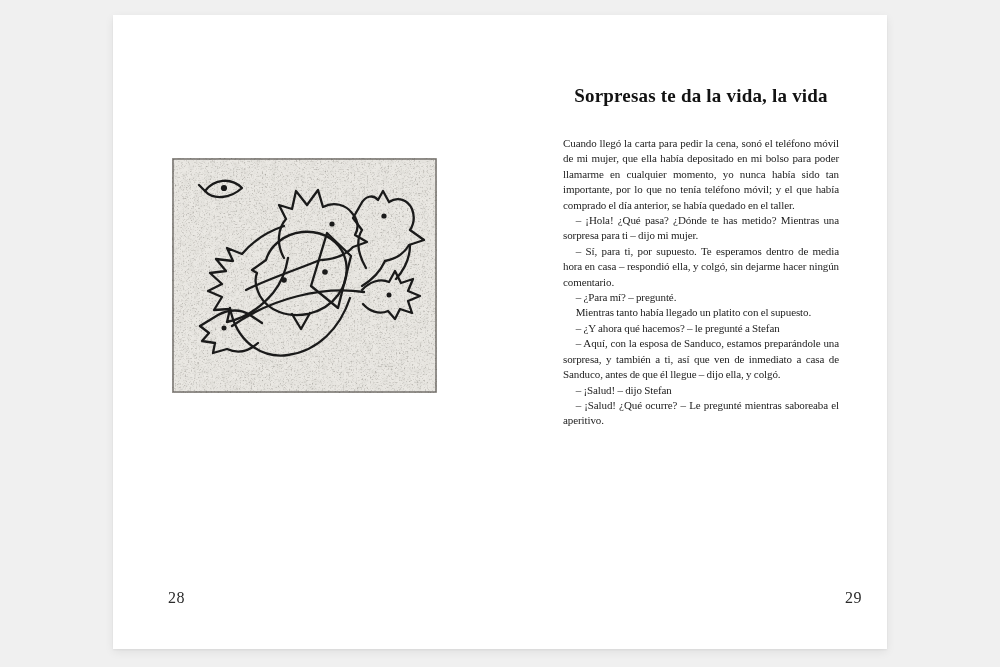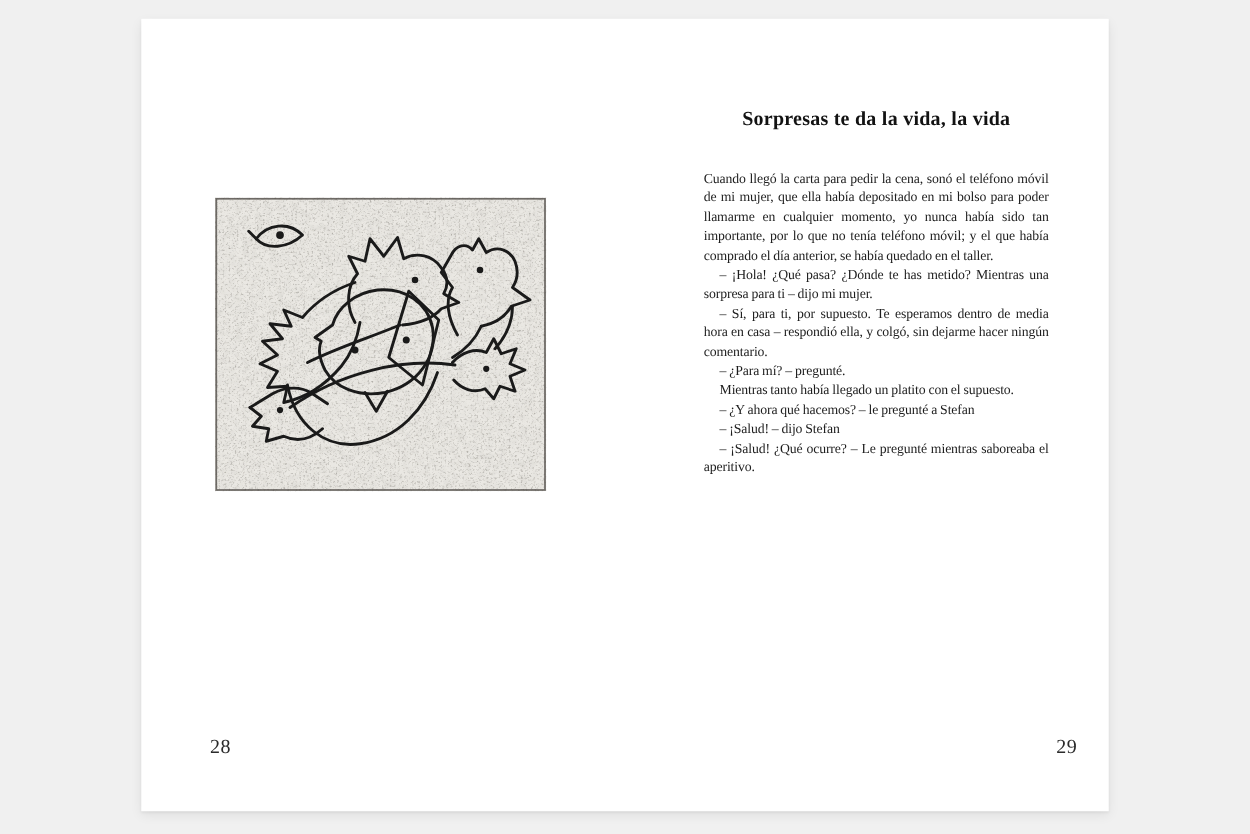--- a/index.html
+++ b/index.html
@@ -6,21 +6,21 @@
   #canvas{position:relative;width:1000px;height:667px;background:#f0f0f0;overflow:hidden;
           font-family:"Liberation Serif","DejaVu Serif",serif;}
   .spread{position:absolute;left:113px;top:15px;width:774px;height:634px;background:#ffffff;
           box-shadow:0 1px 2px rgba(0,0,0,0.05),0 3px 9px rgba(0,0,0,0.07);}
   .plate-wrap{position:absolute;left:59px;top:143px;width:265px;height:235px;}
   .plate-wrap svg{display:block;}
   .pagenum{position:absolute;font-size:16px;color:#2b2b2b;letter-spacing:0.4px;}
   .pagenum-left{left:55px;top:574px;}
   .pagenum-right{left:732px;top:574px;}
   .textcol{position:absolute;left:450px;top:70px;width:276px;color:#1d1d1d;}
-  .book-title{font-size:16px;font-weight:bold;line-height:22px;text-align:center;color:#121212;
+  .book-title{font-size:19px;font-weight:bold;line-height:22px;text-align:center;color:#121212;
               letter-spacing:0.2px;}
   .bodytext{margin-top:29px;}
   .bodytext p{margin:0;font-size:11px;line-height:15.4px;text-align:justify;
               text-indent:1.15em;letter-spacing:-0.1px;word-spacing:-0.3px;}
   .bodytext p:first-child{text-indent:0;}
 </style>
 </head>
 <body>
 
 <div id="canvas">
@@ -103,20 +103,21 @@
       <div class="book-title">
         <div>Sorpresas te da la vida, la vida</div>
       </div>
       <div class="bodytext" id="bodytext">
           <p>Cuando llegó la carta para pedir la cena, sonó el teléfono móvil de mi mujer, que ella había depositado en mi bolso para poder llamarme en cualquier momento, yo nunca había sido tan importante, por lo que no tenía teléfono móvil; y el que había comprado el día anterior, se había quedado en el taller.</p>
           <p>– ¡Hola! ¿Qué pasa? ¿Dónde te has metido? Mientras una sorpresa para ti – dijo mi mujer.</p>
           <p>– Sí, para ti, por supuesto. Te esperamos dentro de media hora en casa – respondió ella, y colgó, sin dejarme hacer ningún comentario.</p>
           <p>– ¿Para mí? – pregunté.</p>
           <p>Mientras tanto había llegado un platito con el supuesto.</p>
           <p>– ¿Y ahora qué hacemos? – le pregunté a Stefan</p>
+          <p>– Aquí, con la esposa de Sanduco, estamos preparándole una sorpresa, y también a ti, así que ven de inmediato a casa de Sanduco, antes de que él llegue – dijo ella, y colgó.</p>
           <p>– ¡Salud! – dijo Stefan</p>
           <p>– ¡Salud! ¿Qué ocurre? – Le pregunté mientras saboreaba el aperitivo.</p>
         </div>
     </div>
     <div class="pagenum pagenum-right">29</div>
 
   </div>
 </div>
 
 </body></html>

